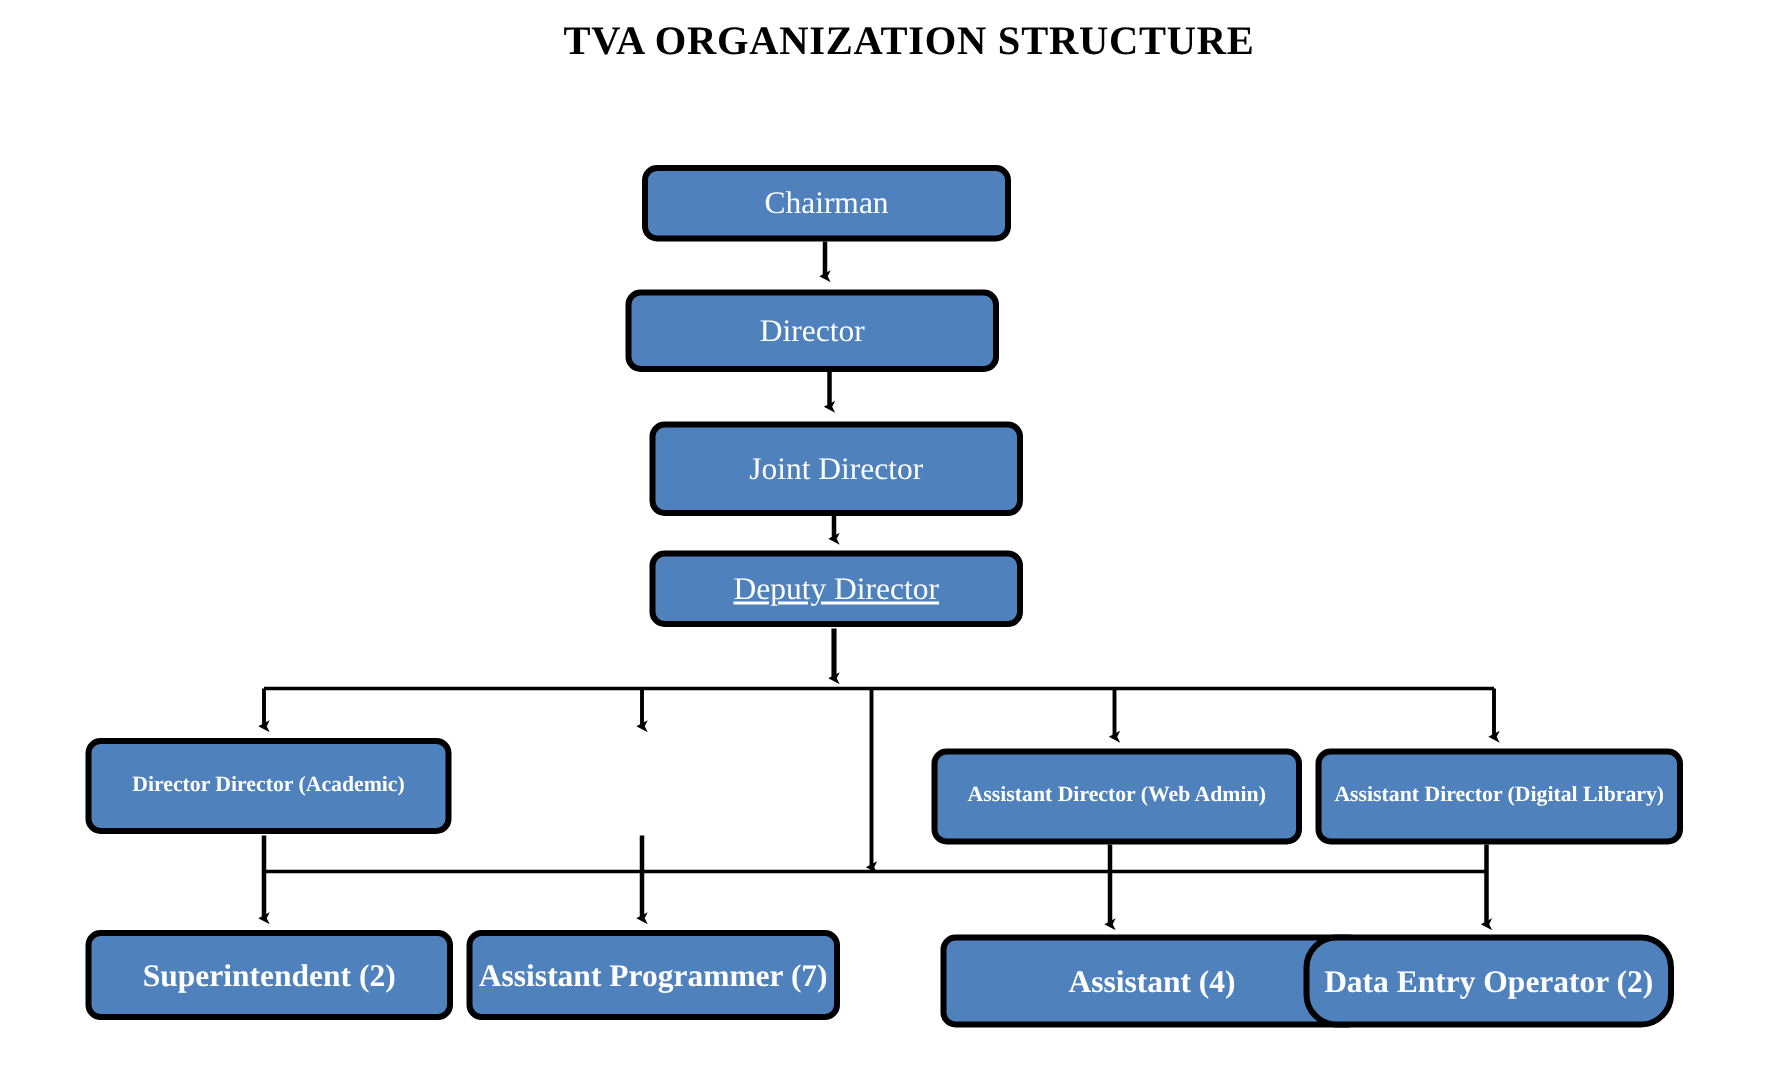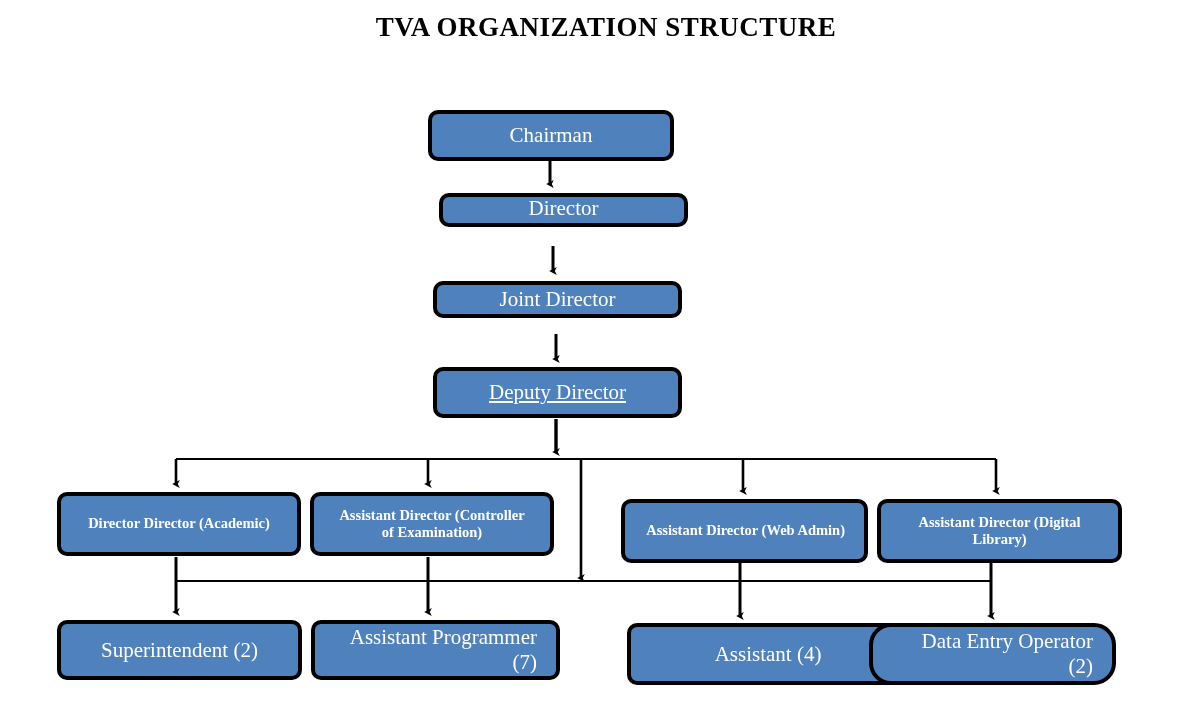--- a/index.html
+++ b/index.html
@@ -51,26 +51,26 @@
     box-sizing: border-box;
     background: #4F81BD;
     border: 4px solid #000000;
     border-radius: 10px;
     color: #ffffff;
     display: flex;
     align-items: center;
     justify-content: center;
     text-align: center;
     line-height: 1.18;
-    padding: 2px 19px;
+    padding: 2px 0;
     z-index: 3;
   }
   .node.lvl-main   { font-size: 21px; font-weight: normal; }
   .node.lvl-ad     { font-size: 14.5px; font-weight: bold; }
-  .node.lvl-bottom { font-size: 21px; font-weight: normal; text-align: right; }
+  .node.lvl-bottom { font-size: 21px; font-weight: bold; text-align: right; }
 </style>
 </head>
 <body>
 
 <div id="chart-root">
 
   <div id="title">TVA ORGANIZATION STRUCTURE</div>
 
   <svg id="connectors" viewBox="0 0 1180 714" width="1180" height="714">
     <defs>
@@ -104,41 +104,38 @@
       <line x1="428" y1="557" x2="428" y2="612" stroke-width="3" marker-end="url(#arrow)"></line>
       <line x1="740" y1="563" x2="740" y2="616" stroke-width="3" marker-end="url(#arrow)"></line>
       <line x1="991" y1="563" x2="991" y2="616" stroke-width="3" marker-end="url(#arrow)"></line>
     </g>
   </svg>
 
   <div class="node lvl-main" style="left:428px; top:110px; width:246px; height:51px;">
     <span>Chairman</span>
   </div>
 
-  <div class="node lvl-main" style="left:439px; top:193px; width:249px; height:34px;align-items:flex-end;">
+  <div class="node lvl-main" style="left:417px; top:193px; width:249px; height:55px;">
     <span>Director</span>
   </div>
 
-  <div class="node lvl-main" style="left:433px; top:281px; width:249px; height:37px;">
+  <div class="node lvl-main" style="left:433px; top:281px; width:249px; height:63px;">
     <span>Joint Director</span>
   </div>
 
   <div class="node lvl-main" style="left:433px; top:367px; width:249px; height:51px;text-decoration:underline;">
     <span>Deputy Director</span>
   </div>
 
   <div class="node lvl-ad" style="left:57px; top:492px; width:244px; height:64px;">
     <span>Director Director (Academic)</span>
   </div>
 
-  <div class="node lvl-ad" style="left:310px; top:492px; width:244px; height:64px;">
-    <span>Assistant Director (Controller of Examination)</span>
-  </div>
 
-  <div class="node lvl-ad" style="left:621px; top:499px; width:247px; height:64px;justify-content:flex-end;">
+  <div class="node lvl-ad" style="left:621px; top:499px; width:247px; height:64px;">
     <span>Assistant Director (Web Admin)</span>
   </div>
 
   <div class="node lvl-ad" style="left:877px; top:499px; width:245px; height:64px;">
     <span>Assistant Director (Digital Library)</span>
   </div>
 
   <div class="node lvl-bottom" style="left:57px; top:620px; width:245px; height:60px;">
     <span>Superintendent (2)</span>
   </div>

